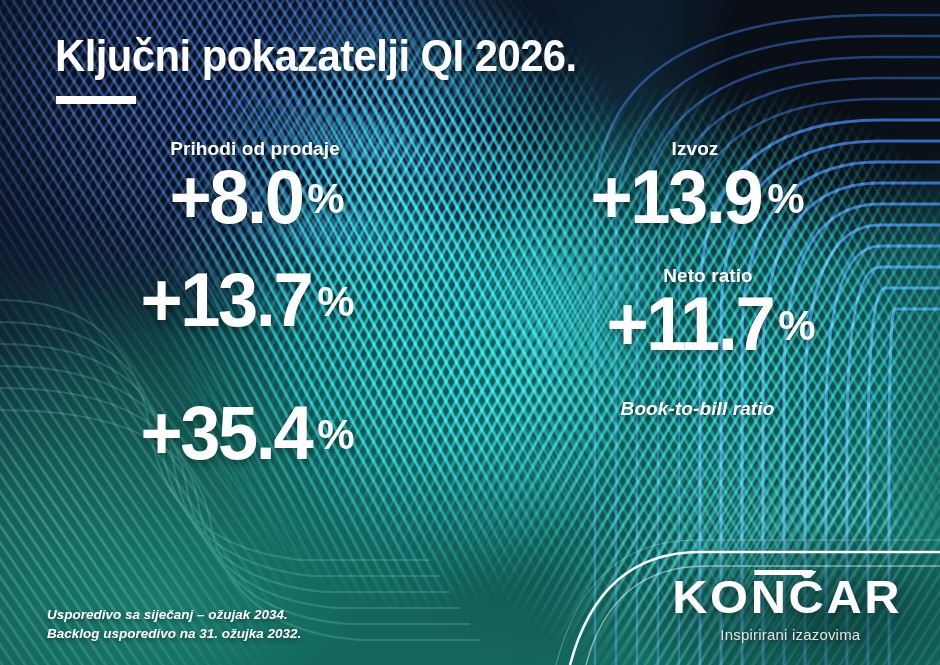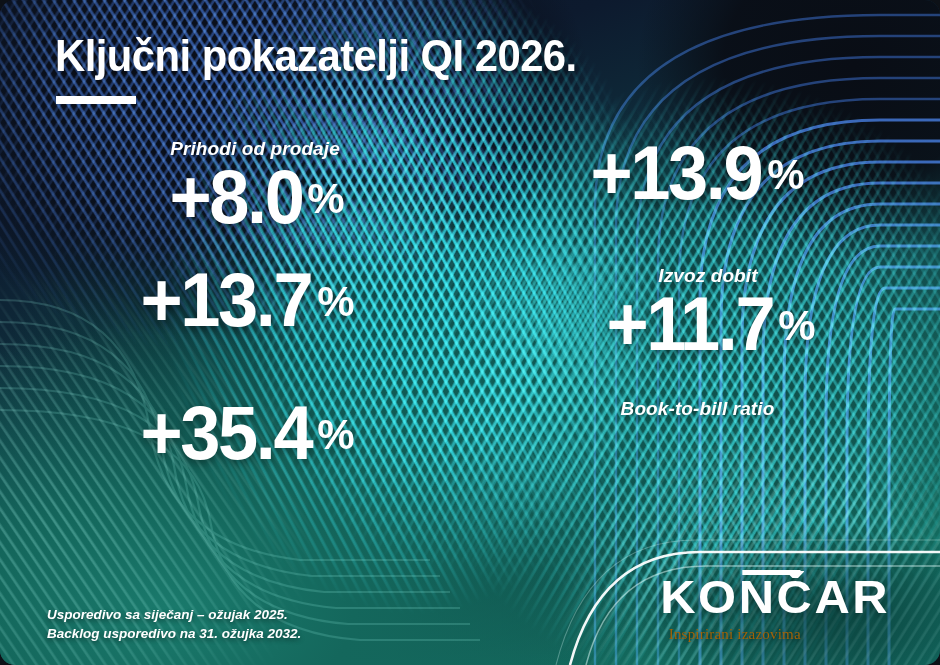--- a/index.html
+++ b/index.html
@@ -7,21 +7,20 @@
     padding: 0;
     background: #0d1117;
   }
   #poster {
     position: relative;
     width: 940px;
     height: 665px;
     overflow: hidden;
     font-family: "Liberation Sans", sans-serif;
     background: #0b1020;
-    border-radius: 15px;
   }
 
   
   .bg-base {
     position: absolute; inset: 0;
     background:
       radial-gradient(ellipse 70% 60% at 18% 92%, #1a7a6c 0%, #14675c 28%, rgba(15,70,64,0.0) 72%),
       radial-gradient(ellipse 65% 55% at 52% 58%, #0f5f58 0%, rgba(12,70,66,0.55) 55%, rgba(10,40,45,0) 80%),
       linear-gradient(160deg, #0c1526 0%, #0d1a2e 22%, #103a44 48%, #14615a 70%, #136a5e 88%, #15756a 100%);
   }
@@ -162,21 +161,20 @@
     text-align: center;
     color: #ffffff;
   }
   .kpi-label {
     font-size: 19px;
     font-weight: 700;
     letter-spacing: 0.1px;
     margin-bottom: 2px;
     text-shadow: 0 2px 6px rgba(0,0,0,0.45);
     white-space: nowrap;
-    font-style: italic;
   }
   .kpi-label.italic { font-style: italic; }
   .kpi-value {
     display: flex;
     align-items: center;
     justify-content: center;
     line-height: 0.92;
     text-shadow: 0 3px 10px rgba(0,0,0,0.40);
   }
   .kpi-num {
@@ -200,22 +198,22 @@
     color: #ffffff;
     font-size: 13.5px;
     font-weight: 700;
     font-style: italic;
     line-height: 1.42;
     text-shadow: 0 2px 5px rgba(0,0,0,0.45);
     white-space: nowrap;
   }
 
   .logo-block {
-    position: absolute; right: 50px; bottom: 22px;
-    text-align: left;
+    position: absolute; right: 38px; bottom: 22px;
+    text-align: center;
   }
   .logo-wordmark {
     position: relative;
     display: inline-block;
     color: #ffffff;
     font-size: 47px;
     font-weight: 700;
     letter-spacing: 2.5px;
     transform: scaleX(1.04);
     transform-origin: right center;
@@ -224,28 +222,27 @@
   }
   .logo-macron {
     position: absolute;
     right: 86px;
     top: -3px;
     width: 56px;
     height: 5px;
     background: #ffffff;
   }
   .logo-tagline {
-    color: #a16207;
+    color: #e5e5e5;
     font-size: 15px;
     font-weight: 400;
     letter-spacing: 0.2px;
     margin-top: 6px;
     margin-right: 2px;
     text-shadow: 0 1px 4px rgba(0,0,0,0.5);
-    font-family: Liberation Serif, serif;
   }
 </style>
 </head>
 <body>
 
 <div id="poster">
 
   <div class="bg-base"></div>
   <div class="bg-dark-tl"></div>
   <div class="bg-dark-tr"></div>
@@ -308,54 +305,55 @@
 
     <div class="kpi" style="left:105px; top:138px; width:300px;">
       <div class="kpi-label">Prihodi od prodaje</div>
       <div class="kpi-value">
         <span class="kpi-num">+8.0</span>
         <span class="kpi-pct">%</span>
       </div>
     </div>
 
     <div class="kpi" style="left:545px; top:138px; width:300px;">
+      <div class="kpi-label">Izvoz</div>
       <div class="kpi-value">
         <span class="kpi-num">+13.9</span>
         <span class="kpi-pct">%</span>
       </div>
     </div>
 
     <div class="kpi" style="left:95px; top:265px; width:300px;">
       <div class="kpi-value">
         <span class="kpi-num">+13.7</span>
         <span class="kpi-pct">%</span>
       </div>
     </div>
 
     <div class="kpi" style="left:558px; top:265px; width:300px;">
-      <div class="kpi-label">Izvoz dobit</div>
+      <div class="kpi-label">Neto ratio</div>
       <div class="kpi-value">
         <span class="kpi-num">+11.7</span>
         <span class="kpi-pct">%</span>
       </div>
     </div>
 
     <div class="kpi" style="left:95px; top:398px; width:300px;">
       <div class="kpi-value">
         <span class="kpi-num">+35.4</span>
         <span class="kpi-pct">%</span>
       </div>
     </div>
 
     <div class="kpi" style="left:545px; top:398px; width:305px;">
       <div class="kpi-label italic">Book-to-bill ratio</div>
     </div>
 
     <div class="footnote">
-      <div>Usporedivo sa siječanj – ožujak 2025.</div>
+      <div>Usporedivo sa siječanj – ožujak 2034.</div>
       <div>Backlog usporedivo na 31. ožujka 2032.</div>
     </div>
 
     <div class="logo-block">
       <div class="logo-wordmark">
         <span>KONČAR</span>
         <span class="logo-macron"></span>
       </div>
       <div class="logo-tagline">Inspirirani izazovima</div>
     </div>

